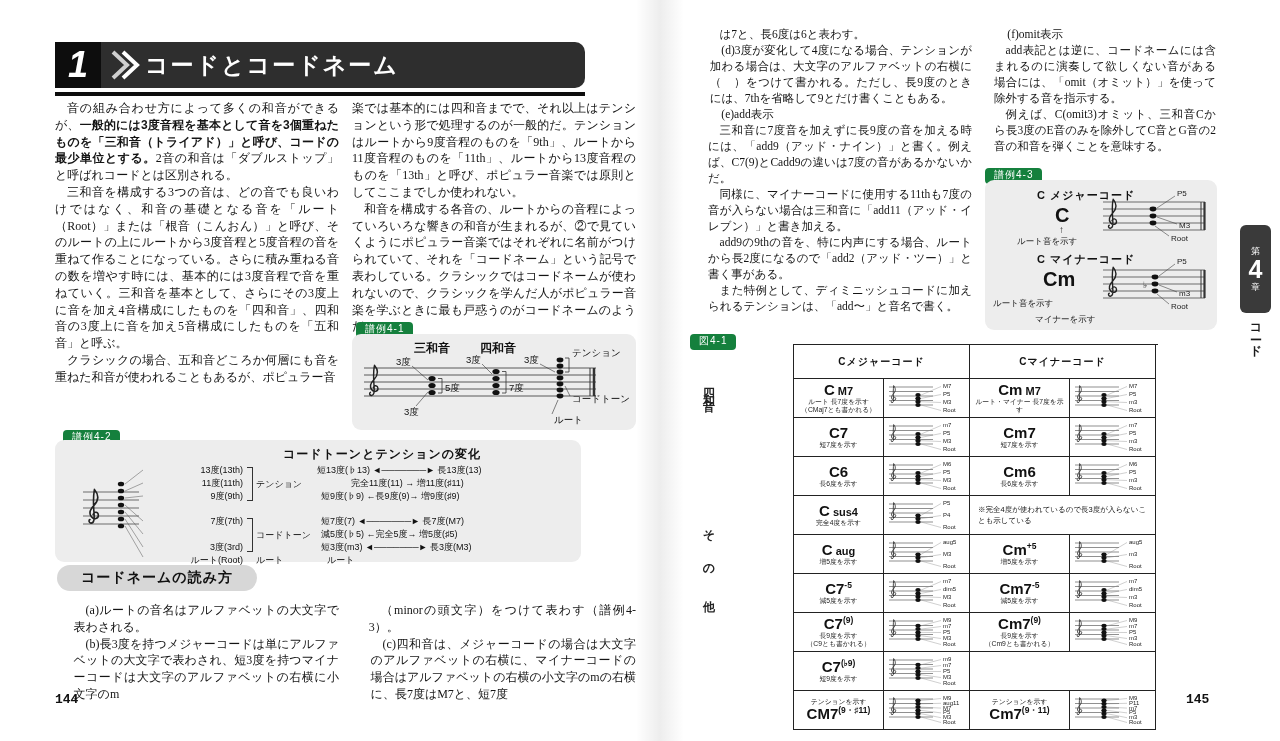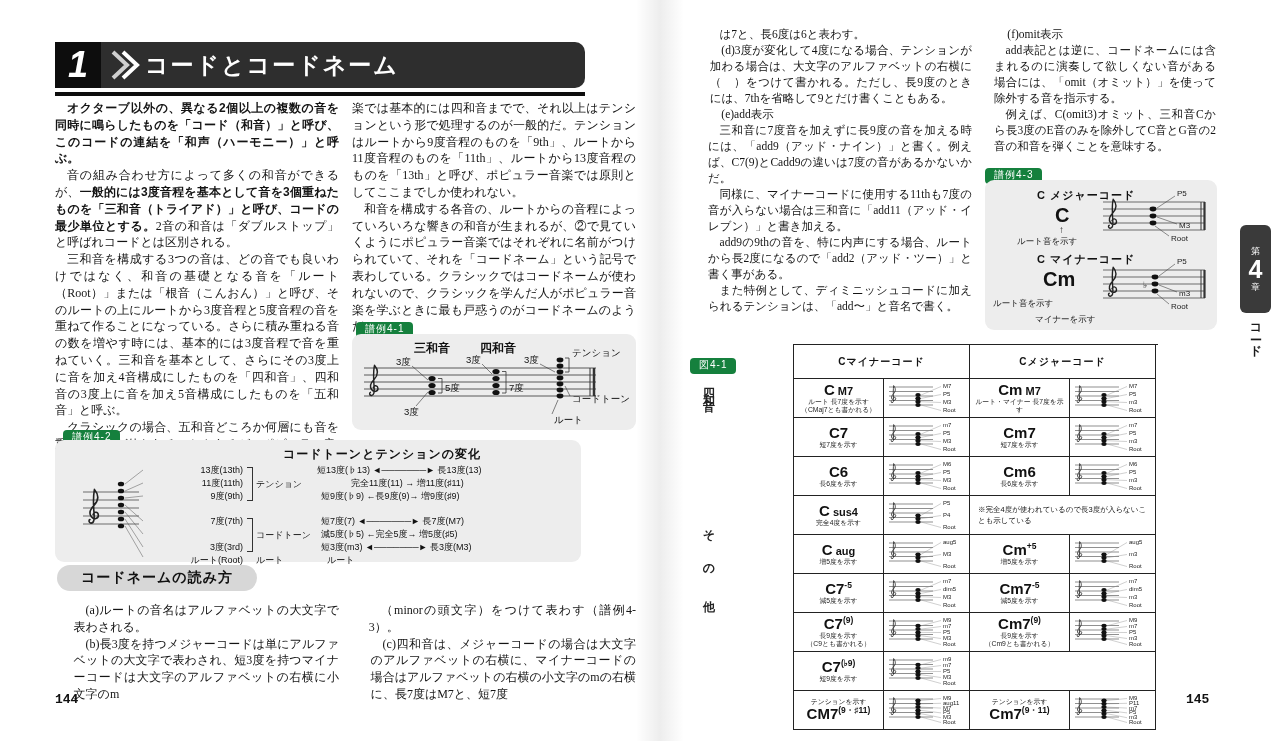--- a/index.html
+++ b/index.html
@@ -84,21 +84,20 @@
   <div class="abs banner">
     <svg class="chev" width="34" height="30" viewBox="0 0 34 30">
       <polyline points="4,2 18,15 4,28" fill="none" stroke="#cfcfcf" stroke-width="4"></polyline>
       <polyline points="14,2 28,15 14,28" fill="none" stroke="#ffffff" stroke-width="4"></polyline>
     </svg>
     <span class="banner-title">コードとコードネーム</span>
   </div>
   <div class="abs banner-underline"></div>
 
   <div class="col" style="left:55px;top:100px;width:284px;">
-    <p class="gbold">オクターブ以外の、異なる2個以上の複数の音を同時に鳴らしたものを「コード（和音）」と呼び、このコードの連結を「和声（ハーモニー）」と呼ぶ。</p>
     <p><span>音の組み合わせ方によって多くの和音ができるが、</span><span class="gbold">一般的には3度音程を基本として音を3個重ねたものを「三和音（トライアド）」と呼び、コードの最少単位とする。</span><span>2音の和音は「ダブルストップ」と呼ばれコードとは区別される。</span></p>
     <p>三和音を構成する3つの音は、どの音でも良いわけではなく、和音の基礎となる音を「ルート（Root）」または「根音（こんおん）」と呼び、そのルートの上にルートから3度音程と5度音程の音を重ねて作ることになっている。さらに積み重ねる音の数を増やす時には、基本的には3度音程で音を重ねていく。三和音を基本として、さらにその3度上に音を加え4音構成にしたものを「四和音」、四和音の3度上に音を加え5音構成にしたものを「五和音」と呼ぶ。</p>
     <p>クラシックの場合、五和音どころか何層にも音を重ねた和音が使われることもあるが、ポピュラー音</p>
   </div>
 
   <div class="col" style="left:352px;top:100px;width:284px;">
     <p class="noindent">楽では基本的には四和音までで、それ以上はテンションという形で処理するのが一般的だ。テンションはルートから9度音程のものを「9th」、ルートから11度音程のものを「11th」、ルートから13度音程のものを「13th」と呼び、ポピュラー音楽では原則としてここまでしか使われない。</p>
     <p>和音を構成する各音の、ルートからの音程によっていろいろな響きの和音が生まれるが、②で見ていくようにポピュラー音楽ではそれぞれに名前がつけられていて、それを「コードネーム」という記号で表わしている。クラシックではコードネームが使われないので、クラシックを学んだ人がポピュラー音楽を学ぶときに最も戸惑うのがコードネームのようだ。</p>
   </div>
 
@@ -295,27 +294,27 @@
         </g>
       <line x1="58" y1="24" x2="74" y2="12" stroke="#444" stroke-width="0.6"></line>
       <text x="76" y="12" font-size="8" fill="#222">P5</text>
       <line x1="58" y1="33" x2="76" y2="40" stroke="#444" stroke-width="0.6"></line>
       <text x="78" y="44" font-size="8" fill="#222">m3</text>
       <line x1="56" y1="42" x2="68" y2="52" stroke="#444" stroke-width="0.6"></line>
       <text x="70" y="57" font-size="8" fill="#222">Root</text>
     </svg>
   </div>
 
-  <div class="abs extag" style="left:690px;top:334px;margin-top:24px;">図4-1</div>
+  <div class="abs extag" style="left:690px;top:334px;">図4-1</div>
   <div class="grp-label" style="left:700px;top:378px;letter-spacing:6px;">四和音</div>
   <div class="grp-label" style="left:700px;top:520px;letter-spacing:22px;">その他</div>
 
   <div class="fig41-table">
+    <div class="t-cell t-head" style="grid-column:span 2;">Cメジャーコード</div>
     <div class="t-cell t-head" style="grid-column:span 2;">Cマイナーコード</div>
-    <div class="t-cell t-head" style="grid-column:span 2;">Cメジャーコード</div>
 
   <div class="t-cell chord-name-cell">
         <div class="ch-name"><span class="ch-main">C</span><span class="ch-tail"> M7</span></div>
         <div class="ch-desc">ルート 長7度を示す</div>
         <div class="ch-desc">（CMaj7とも書かれる）</div>
       </div>
       <div class="t-cell staff-cell">
         <svg width="84" height="34" viewBox="0 0 84 34">
           <line x1="4" x2="48" y1="6" y2="6" stroke="#444" stroke-width="0.6"></line>
           <line x1="4" x2="48" y1="10.5" y2="10.5" stroke="#444" stroke-width="0.6"></line>

